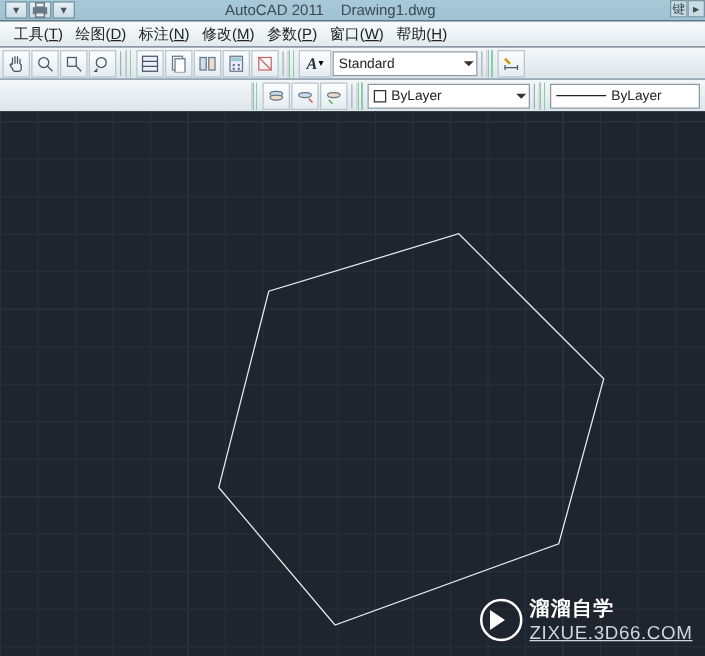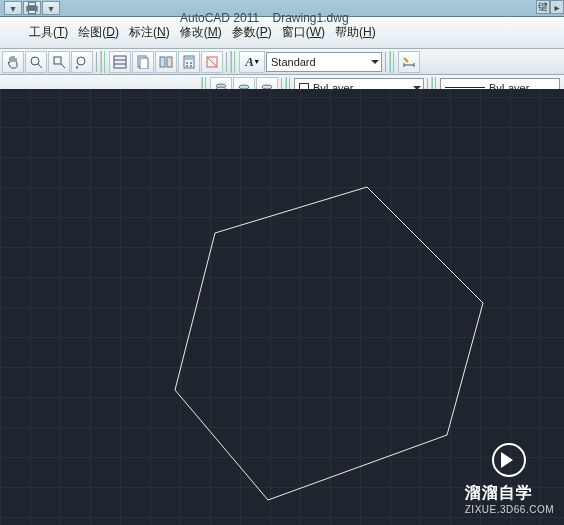--- a/index.html
+++ b/index.html
@@ -23,41 +23,41 @@
   .titlebar .qat {
     display: flex; gap: 1px; padding-left: 4px;
   }
   .qat-btn {
     width: 18px; height: 14px;
     border: 1px solid #7a96a6;
     background: linear-gradient(#e8f0f4, #c9dbe4);
     display: flex; align-items: center; justify-content: center;
   }
   .titlebar .title-center {
-    position: absolute; left: 180px; top: 11px;
+    position: absolute; left: 180px; top: 1px;
     color: #3a4a52; font-size: 12px; white-space: nowrap;
   }
   .titlebar .ext {
     position: absolute; right: 0; top: 0;
     display: flex;
   }
   .ext-btn {
     width: 14px; height: 14px;
     background: #c9dbe4; border: 1px solid #7a96a6;
     font-size: 10px; display: flex; align-items: center; justify-content: center;
     color: #3a4a52;
   }
 
   
   .menubar {
-    height: 32px;
+    height: 21px;
     background: linear-gradient(#f9fbfc, #e2eaef);
     border-bottom: 1px solid #a0b0b8;
     display: flex; align-items: center;
-    padding-left: 24px;
+    padding-left: 6px;
   }
   .menuitem {
     padding: 2px 5px;
     color: #222;
     cursor: default;
   }
   .menukey { text-decoration: underline; }
 
   
   .toolbar-row {
@@ -120,33 +120,32 @@
   .polygon {
     position: absolute; inset: 0;
   }
 
   
   .watermark {
     position: absolute; right: 10px; bottom: 10px;
     display: flex; align-items: center;
     color: #fff; font-family: "Microsoft YaHei", sans-serif;
     gap: 6px;
-    flex-direction: column;
   }
   .play {
     width: 34px; height: 34px;
     border: 2px solid #fff; border-radius: 50%;
     display: flex; align-items: center; justify-content: center;
   }
   .play::after {
     content: ""; display: block; margin-left: 3px;
     border: 8px solid transparent; border-left: 12px solid #fff;
   }
   .wm-text .big { font-size: 16px; font-weight: bold; letter-spacing: 1px; }
-  .wm-text .small { font-size: 10px; color: #cfd6dd; letter-spacing: 0.5px; }
+  .wm-text .small { font-size: 15px; color: #cfd6dd; letter-spacing: 0.5px; text-decoration: underline; }
 
   
   .ic { font-size: 10px; color: #456; }
 </style>
 </head>
 <body>
 
 <div class="titlebar">
   <div class="qat">
     <div class="qat-btn">

